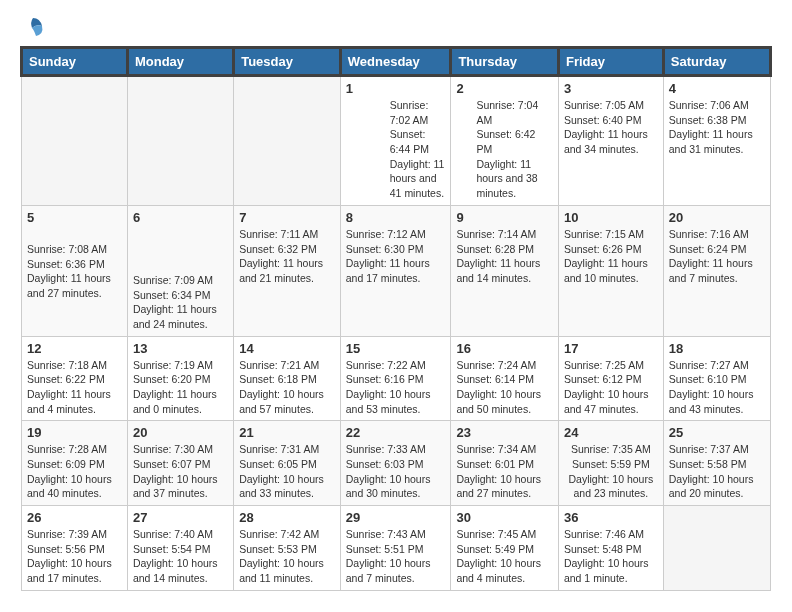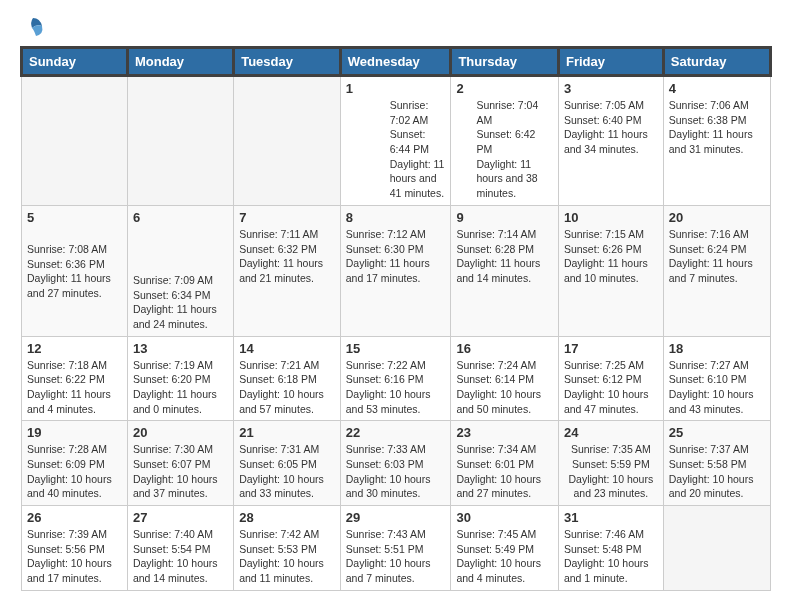--- a/index.html
+++ b/index.html
@@ -312,21 +312,21 @@
 Sunset: 5:51 PM
 Daylight: 10 hours and 7 minutes.</div>
           </td>
           <td>
             <span class="day-num">30</span>
             <div class="day-info" style="white-space: pre-line;">Sunrise: 7:45 AM
 Sunset: 5:49 PM
 Daylight: 10 hours and 4 minutes.</div>
           </td>
           <td>
-            <span class="day-num">31</span>
+            <span class="day-num">36</span>
             <div class="day-info" style="white-space: pre-line;">Sunrise: 7:46 AM
 Sunset: 5:48 PM
 Daylight: 10 hours and 1 minute.</div>
           </td>
           <td class="empty"></td>
         </tr>
       </tbody>
   </table>
 </div>
 

